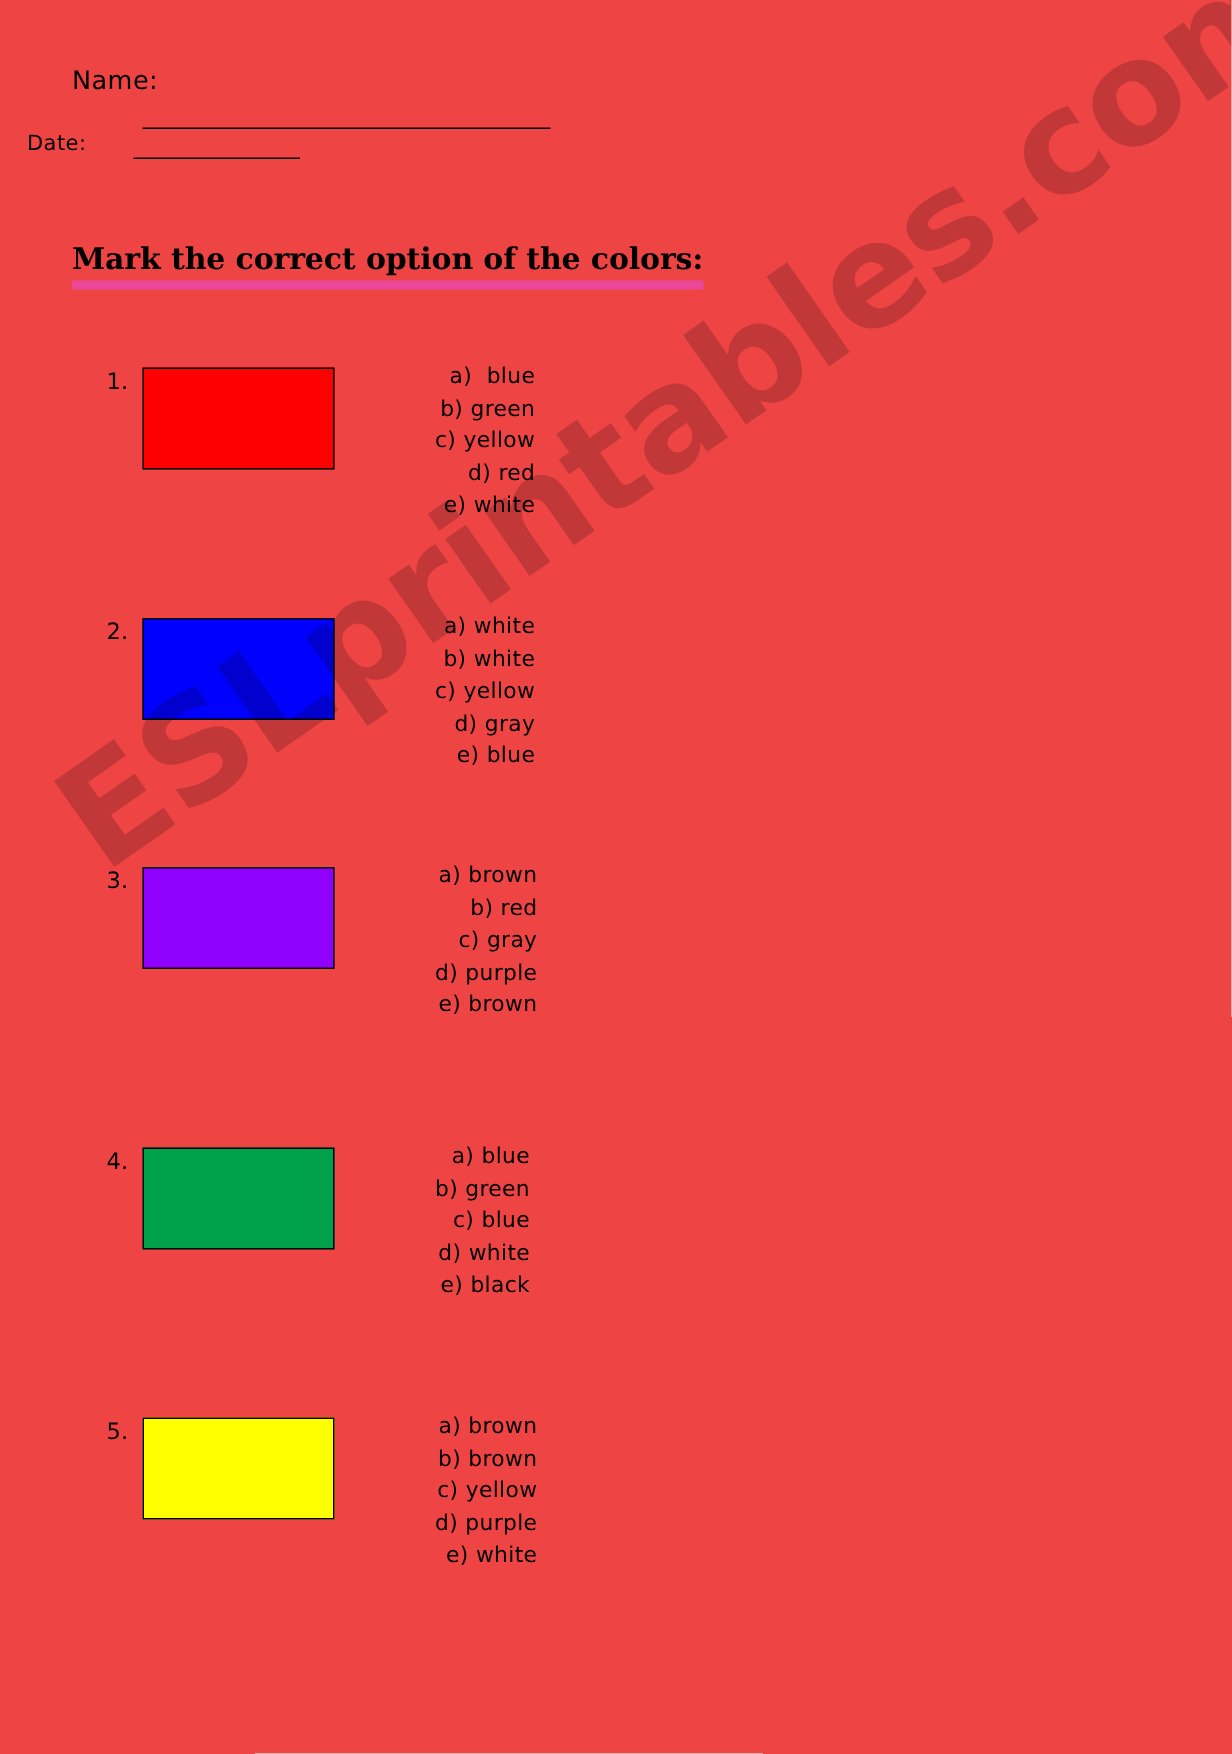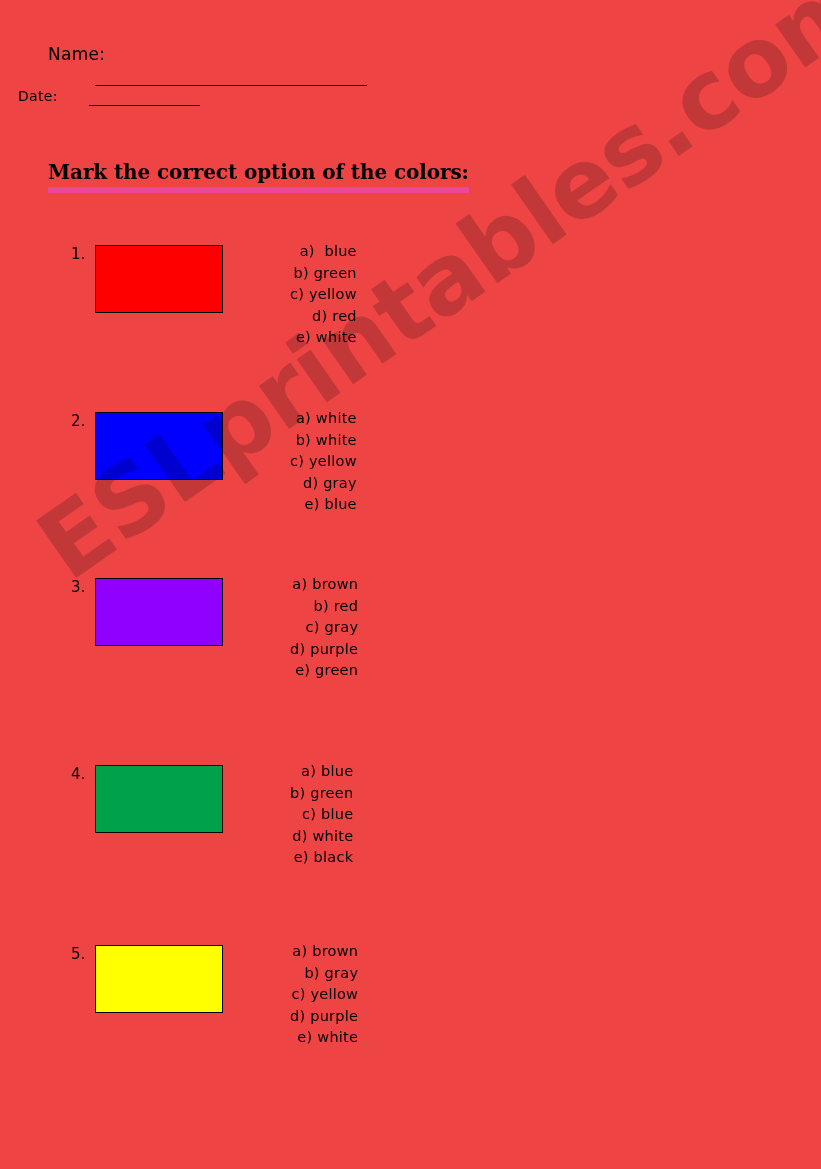--- a/index.html
+++ b/index.html
@@ -156,31 +156,31 @@
         <div class="opts"><span class="opt">a)  blue</span><span class="opt">b) green</span><span class="opt">c) yellow</span><span class="opt">d) red</span><span class="opt">e) white</span></div>
       </div>
       <div class="qitem" style="top: 412px;">
         <span class="qnum">2.</span>
         <div class="swatch" style="background: rgb(0, 0, 255);"></div>
         <div class="opts"><span class="opt">a) white</span><span class="opt">b) white</span><span class="opt">c) yellow</span><span class="opt">d) gray</span><span class="opt">e) blue</span></div>
       </div>
       <div class="qitem" style="top: 578px;">
         <span class="qnum">3.</span>
         <div class="swatch" style="background: rgb(143, 0, 255);"></div>
-        <div class="opts"><span class="opt">a) brown</span><span class="opt">b) red</span><span class="opt">c) gray</span><span class="opt">d) purple</span><span class="opt">e) green</span></div>
+        <div class="opts"><span class="opt">a) brown</span><span class="opt">b) red</span><span class="opt">c) gray</span><span class="opt">d) purple</span><span class="opt">e) brown</span></div>
       </div>
       <div class="qitem" style="top: 765px;">
         <span class="qnum">4.</span>
         <div class="swatch" style="background: rgb(0, 161, 75);"></div>
         <div class="opts"><span class="opt">a) blue</span><span class="opt">b) green</span><span class="opt">c) blue</span><span class="opt">d) white</span><span class="opt">e) black</span></div>
       </div>
       <div class="qitem" style="top: 945px;">
         <span class="qnum">5.</span>
         <div class="swatch" style="background: rgb(255, 255, 0);"></div>
-        <div class="opts"><span class="opt">a) brown</span><span class="opt">b) gray</span><span class="opt">c) yellow</span><span class="opt">d) purple</span><span class="opt">e) white</span></div>
+        <div class="opts"><span class="opt">a) brown</span><span class="opt">b) brown</span><span class="opt">c) yellow</span><span class="opt">d) purple</span><span class="opt">e) white</span></div>
       </div>
     </div>
   <div class="col col-right" id="col-right">
       <div class="qitem" style="top: 240px;"></div>
       <div class="qitem" style="top: 422px;"></div>
       <div class="qitem" style="top: 588px;"></div>
       <div class="qitem" style="top: 760px;"></div>
       <div class="qitem" style="top: 952px;"></div>
     </div>
 

